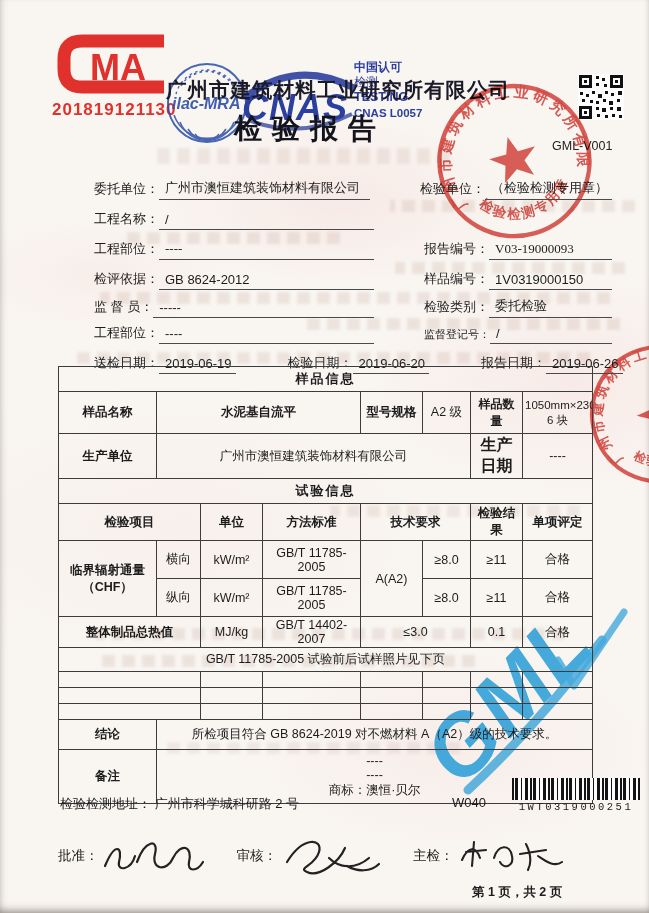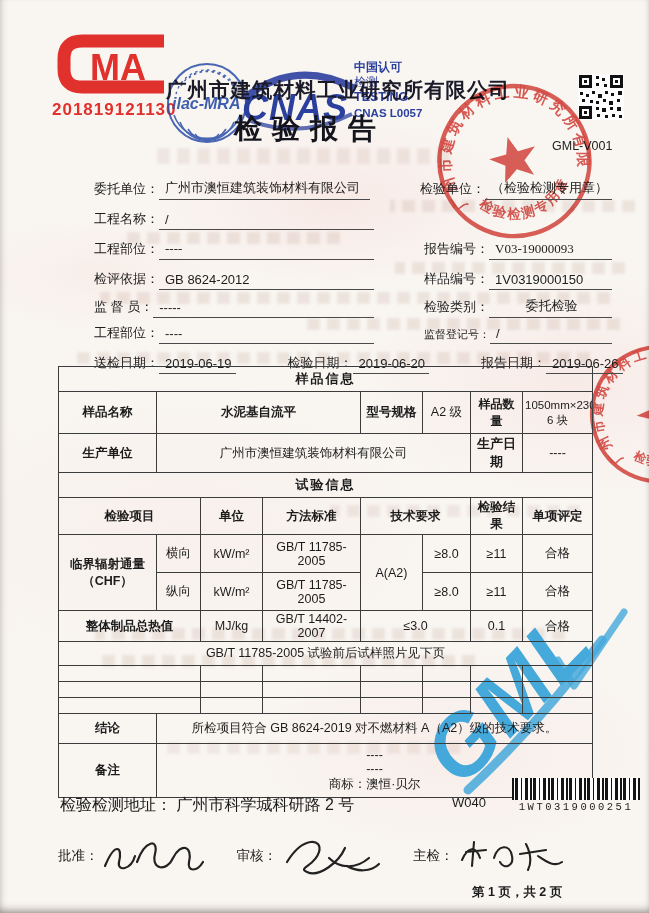--- a/index.html
+++ b/index.html
@@ -35,21 +35,21 @@
   .fvalue{font-size:13px;border-bottom:1px solid #4a4a4a;padding:0 4px 2px 6px;white-space:nowrap;}
   .grow{flex:1;}
   
   table.rep{border-collapse:collapse;table-layout:fixed;width:534px;font-size:12.5px;}
   table.rep td{border:1px solid #3c3c3c;text-align:center;vertical-align:middle;padding:1px 2px;overflow:hidden;}
   td.sec{font-weight:bold;font-size:13px;letter-spacing:2px;height:22px;}
   td.lab{font-weight:600;}
   td.left{text-align:left;padding-left:8px;}
   .small2{font-size:11.5px;line-height:1.25;}
   
-  .addr{font-size:16px;text-align:center;}
+  .addr{font-size:13px;text-align:center;}
   .barcode-bars{height:22px;background:repeating-linear-gradient(90deg,#141414 0 2px,#fdfdfd 2px 3px,#141414 3px 6px,#fdfdfd 6px 9px,#141414 9px 10px,#fdfdfd 10px 13px,#141414 13px 16px,#fdfdfd 16px 18px);}
   .barcode-num{font-size:10.5px;letter-spacing:2.5px;text-align:center;margin-top:1px;font-family:"Liberation Mono","DejaVu Sans Mono",monospace;}
   .sigrow{display:flex;align-items:center;}
   .siglabel{font-size:13.5px;white-space:nowrap;}
   .pageinfo{font-size:12.5px;font-weight:600;}
   .stampwrap{mix-blend-mode:multiply;opacity:.93;}
 </style>
 </head>
 <body>
 
@@ -223,21 +223,21 @@
       <div class="fpair grow" style="margin-left:14px;">
         <span class="flabel">样品编号：</span>
         <span class="fvalue grow">1V0319000150</span>
       </div>
     </div>
     <div class="frow" style="height:28px;">
       <div class="fpair" style="width:316px;">
         <span class="flabel">监 督 员：</span>
         <span class="fvalue grow">-----</span>
       </div>
-      <div class="fpair grow" style="margin-left:14px;text-align:center;">
+      <div class="fpair grow" style="margin-left:14px;">
         <span class="flabel">检验类别：</span>
         <span class="fvalue grow">委托检验</span>
       </div>
     </div>
     <div class="frow" style="height:26px;">
       <div class="fpair" style="width:316px;">
         <span class="flabel">工程部位：</span>
         <span class="fvalue grow">----</span>
       </div>
       <div class="fpair grow" style="margin-left:14px;">
@@ -283,21 +283,21 @@
       <td>A2 级</td>
       <td class="lab" style="font-size:12px;">样品数量</td>
       <td class="small2">
         <div>1050mm×230mm</div>
         <div>6 块</div>
       </td>
     </tr>
     <tr style="height:36px;">
       <td class="lab">生产单位</td>
       <td colspan="5">广州市澳恒建筑装饰材料有限公司</td>
-      <td class="lab" style="font-size:13px;">生产日期</td>
+      <td class="lab" style="font-size:16px;">生产日期</td>
       <td>----</td>
     </tr>
     <tr>
           <td class="sec" colspan="8">试验信息</td>
         </tr>
     <tr style="height:26px;">
       <td colspan="2" class="lab">检验项目</td>
       <td class="lab">单位</td>
       <td class="lab">方法标准</td>
       <td colspan="2" class="lab">技术要求</td>

